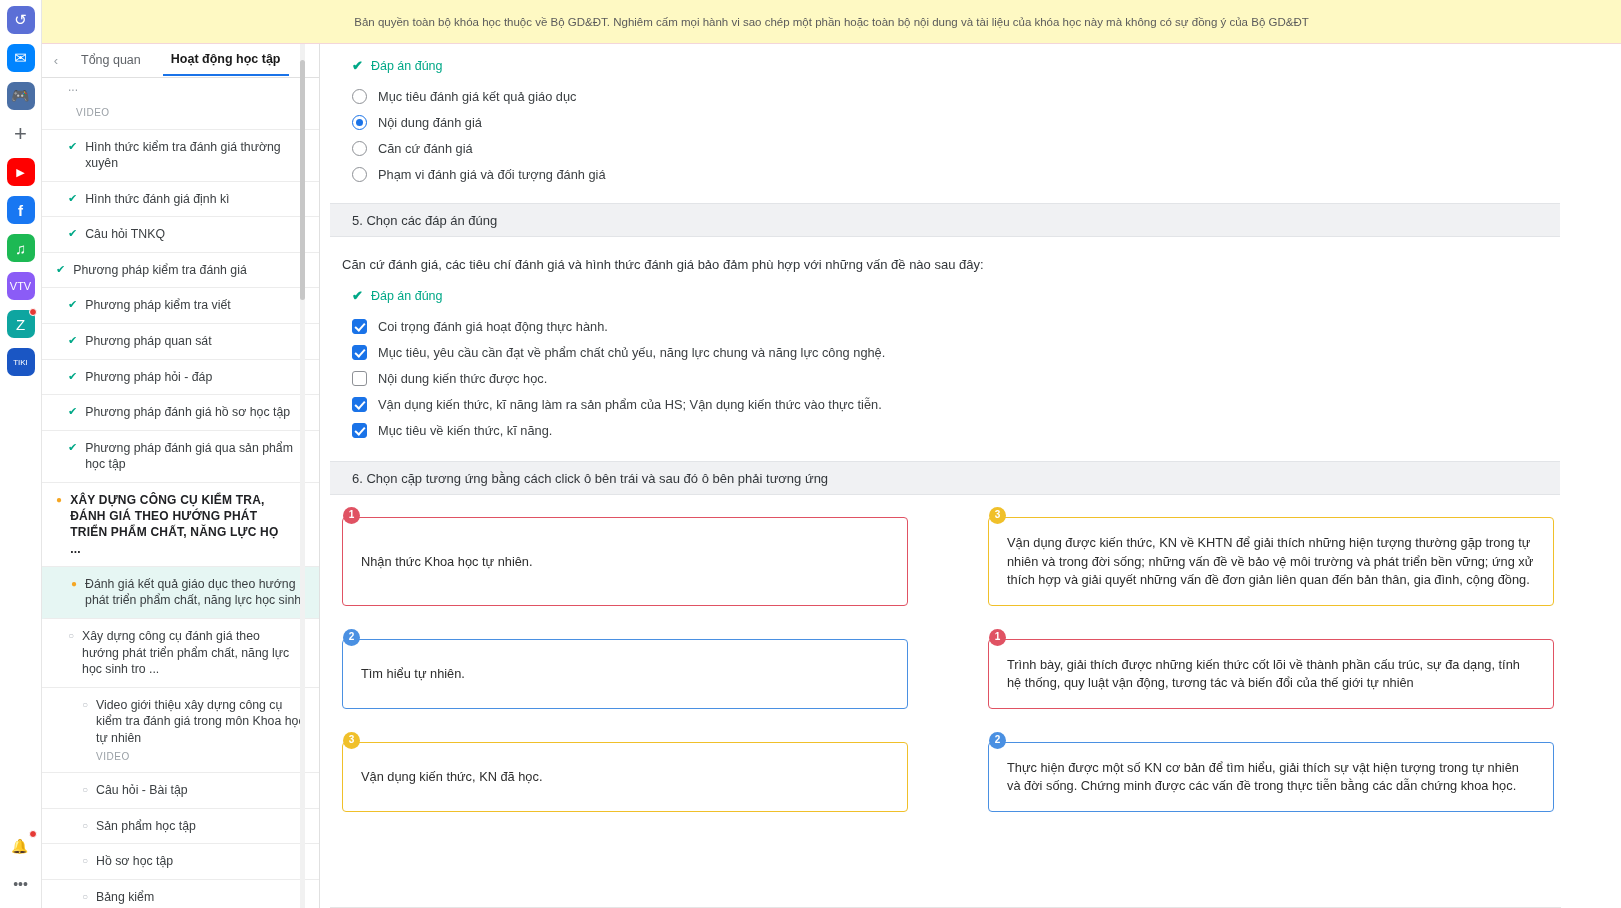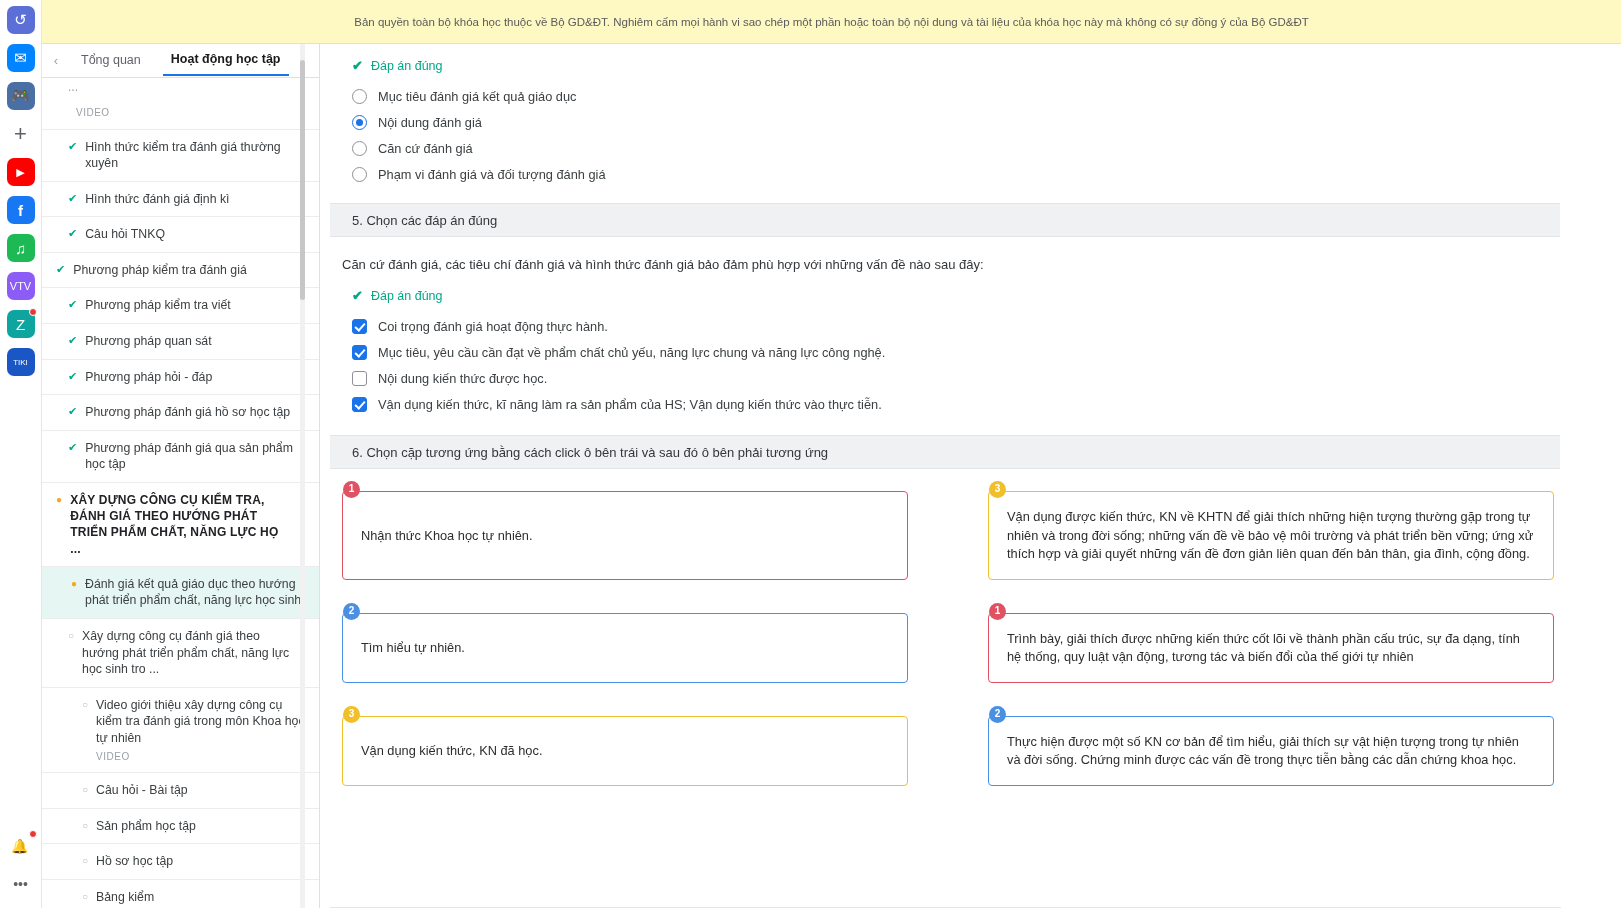--- a/index.html
+++ b/index.html
@@ -307,20 +307,24 @@
     <span>Mục tiêu, yêu cầu cần đạt về phẩm chất chủ yếu, năng lực chung và năng lực công nghệ.</span>
   </div>
   <div class="opt-row">
     <span class="cbox"></span>
     <span>Nội dung kiến thức được học.</span>
   </div>
   <div class="opt-row">
     <span class="cbox sel"></span>
     <span>Vận dụng kiến thức, kĩ năng làm ra sản phẩm của HS; Vận dụng kiến thức vào thực tiễn.</span>
   </div>
+  <div class="opt-row">
+    <span class="cbox sel"></span>
+    <span>Mục tiêu về kiến thức, kĩ năng.</span>
+  </div>
 
   <div class="section-bar" style="margin-top:18px;">6. Chọn cặp tương ứng bằng cách click ô bên trái và sau đó ô bên phải tương ứng</div>
 
   <div id="match-wrap">
 
     <div class="match-row">
       <div class="m-card m-left c-red">
         <span class="m-badge">1</span>
         <span>Nhận thức Khoa học tự nhiên.</span>
       </div>

